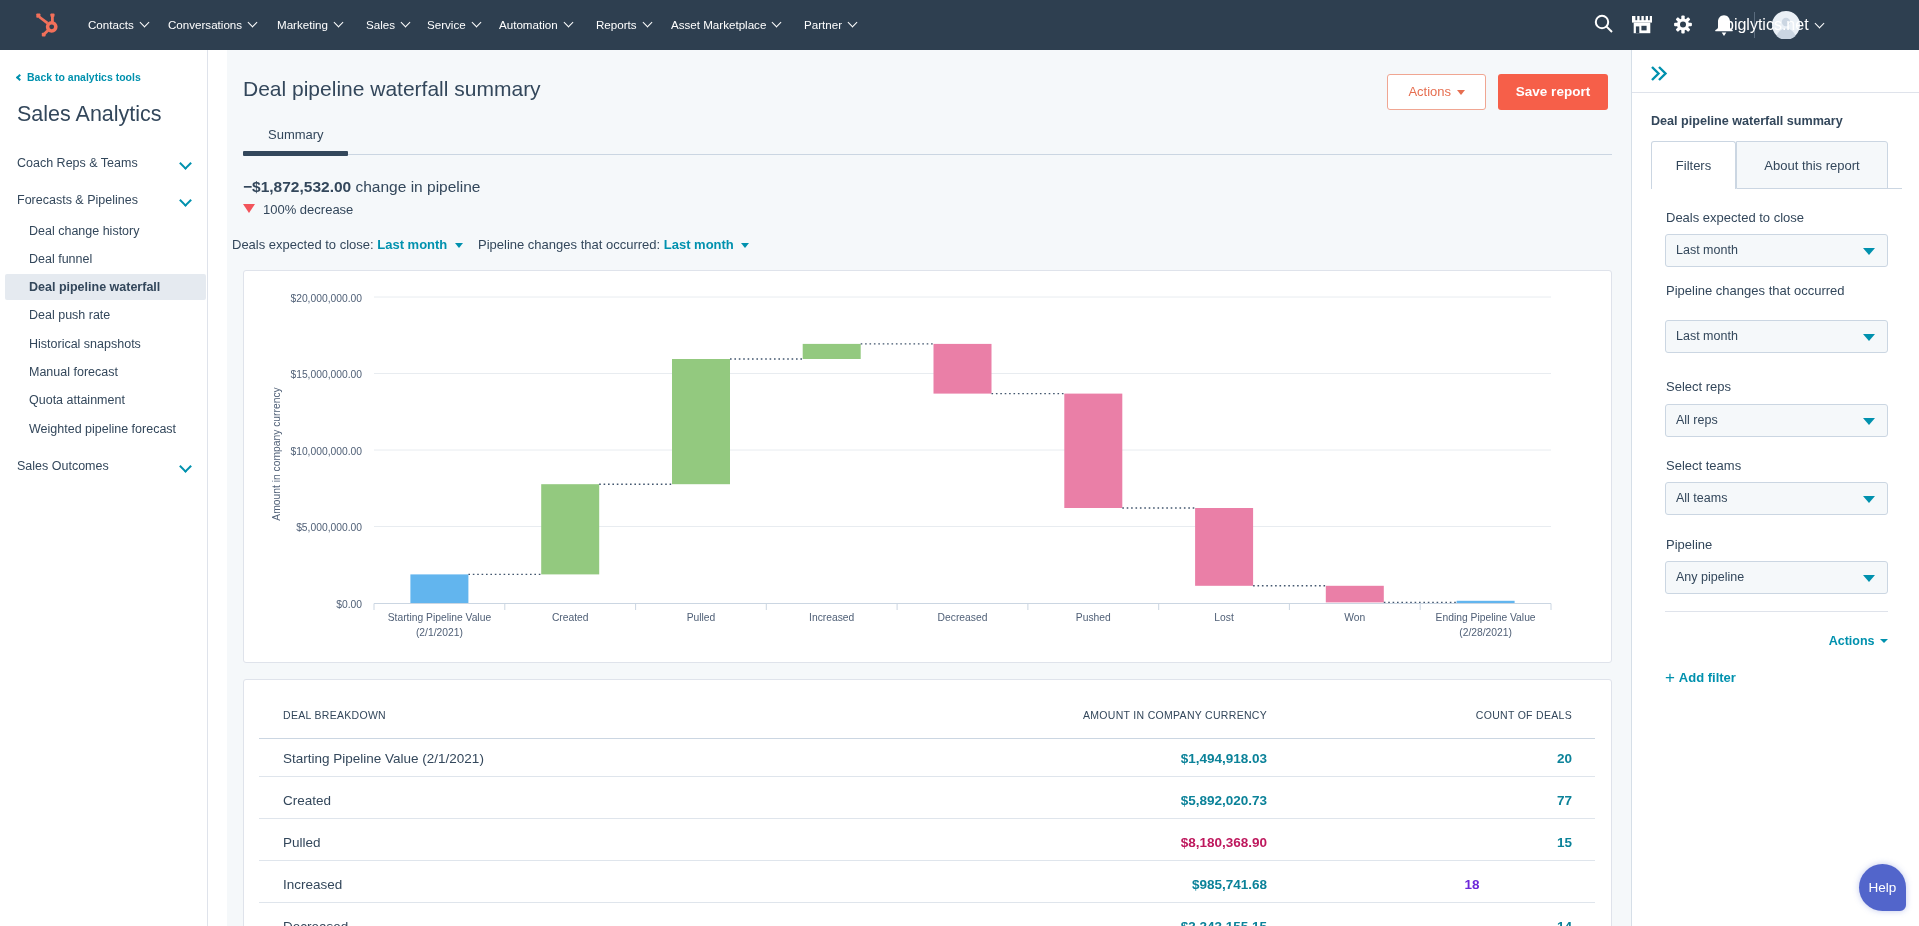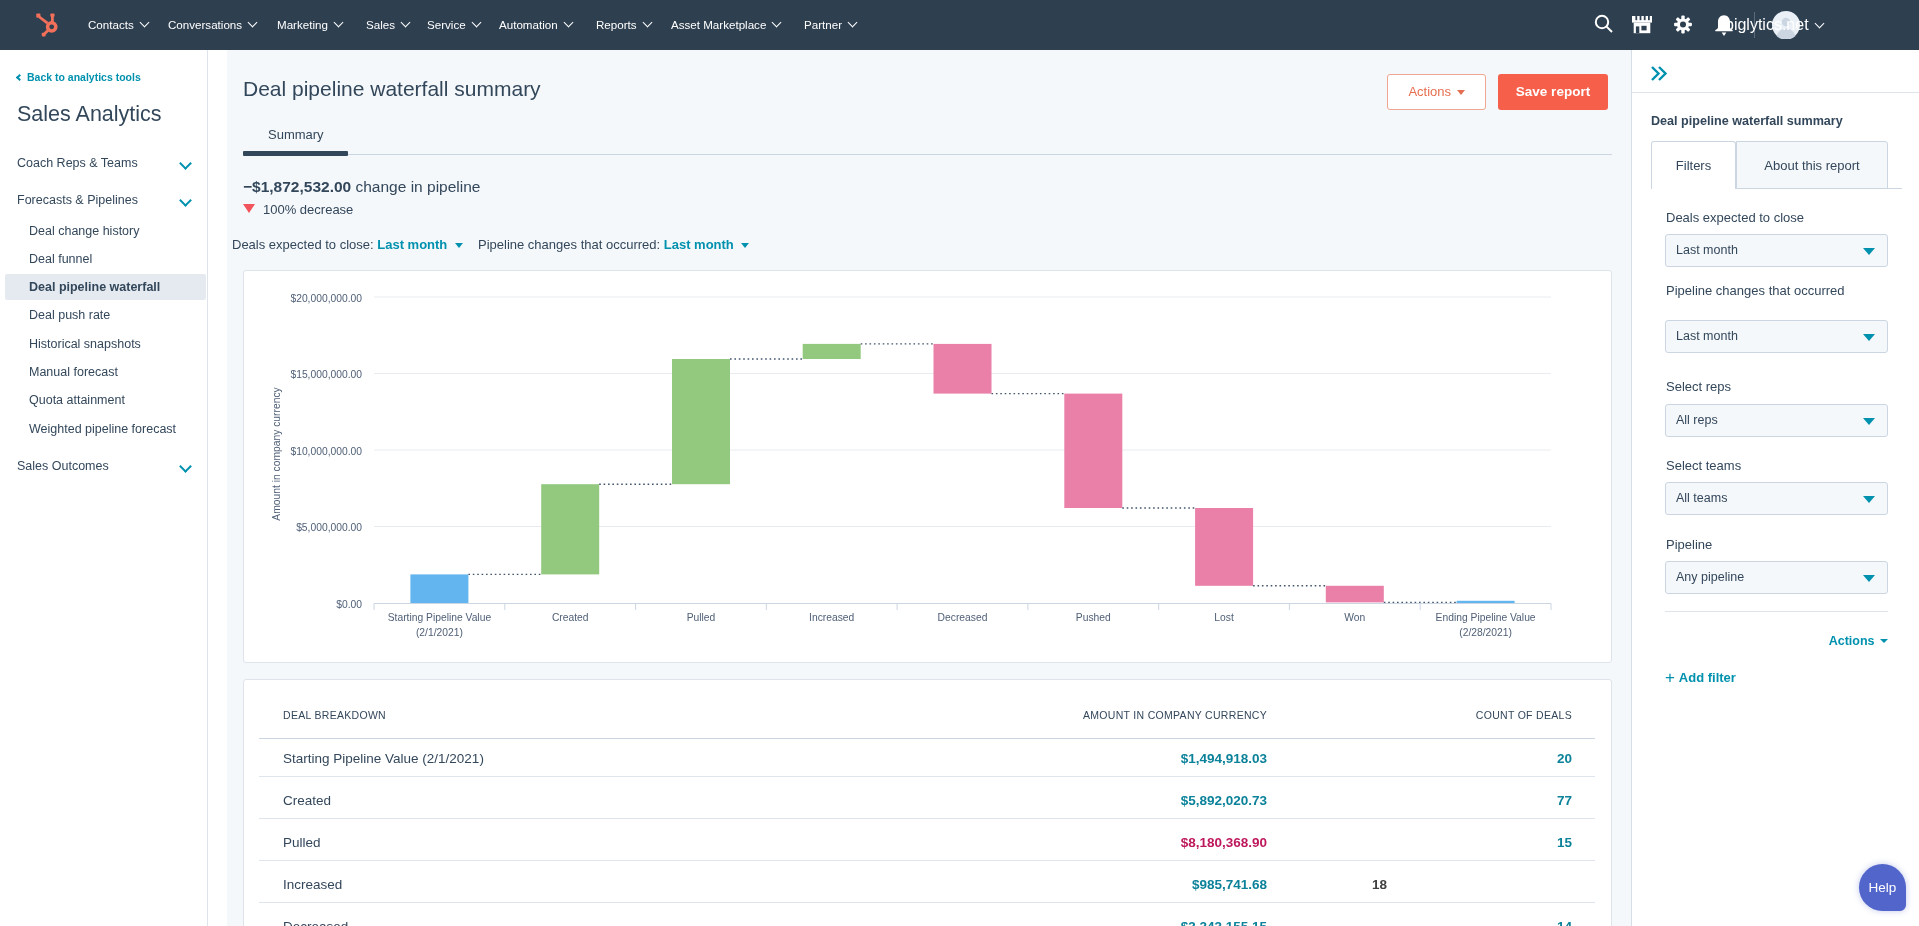--- a/index.html
+++ b/index.html
@@ -214,21 +214,21 @@
   <div class="abs" style="left:56px;top:743px;font-size:13.5px;color:#33475b;">Created</div>
   <div class="abs" style="left:740px;top:743px;width:300px;text-align:right;font-size:13.5px;font-weight:bold;color:#0b8299;">$5,892,020.73</div>
   <div class="abs" style="left:1145px;top:743px;width:200px;text-align:right;font-size:13.5px;font-weight:bold;color:#0b8299;">77</div>
   <div class="abs" style="left:32px;top:768px;width:1336px;height:1px;background:#dfe5ec;"></div>
   <div class="abs" style="left:56px;top:785px;font-size:13.5px;color:#33475b;">Pulled</div>
   <div class="abs" style="left:740px;top:785px;width:300px;text-align:right;font-size:13.5px;font-weight:bold;color:#be185d;">$8,180,368.90</div>
   <div class="abs" style="left:1145px;top:785px;width:200px;text-align:right;font-size:13.5px;font-weight:bold;color:#0b8299;">15</div>
   <div class="abs" style="left:32px;top:810px;width:1336px;height:1px;background:#dfe5ec;"></div>
   <div class="abs" style="left:56px;top:827px;font-size:13.5px;color:#33475b;">Increased</div>
   <div class="abs" style="left:740px;top:827px;width:300px;text-align:right;font-size:13.5px;font-weight:bold;color:#0b8299;">$985,741.68</div>
-  <div class="abs" style="left:1145px;top:827px;width:200px;text-align:left;font-size:13.5px;font-weight:bold;color:#404040;">18</div>
+  <div class="abs" style="left:1145px;top:827px;width:200px;text-align:center;font-size:13.5px;font-weight:bold;color:#6d28d9;">18</div>
   <div class="abs" style="left:32px;top:852px;width:1336px;height:1px;background:#dfe5ec;"></div>
   <div class="abs" style="left:56px;top:869px;font-size:13.5px;color:#33475b;">Decreased</div>
   <div class="abs" style="left:740px;top:869px;width:300px;text-align:right;font-size:13.5px;font-weight:bold;color:#0b8299;">$3,243,155.15</div>
   <div class="abs" style="left:1145px;top:869px;width:200px;text-align:right;font-size:13.5px;font-weight:bold;color:#0b8299;">14</div>
 </div>
 <div id="rsb">
   <div class="abs" style="left:0;top:0;width:287px;height:43px;border-bottom:1px solid #dfe3eb;"></div>
   <svg class="abs" style="left:18px;top:15px" width="18" height="17" viewBox="0 0 18 17">
     <path d="M2 2 L8.5 8.5 L2 15 M9 2 L15.5 8.5 L9 15" fill="none" stroke="#0091ae" stroke-width="2.4"></path>
   </svg>

